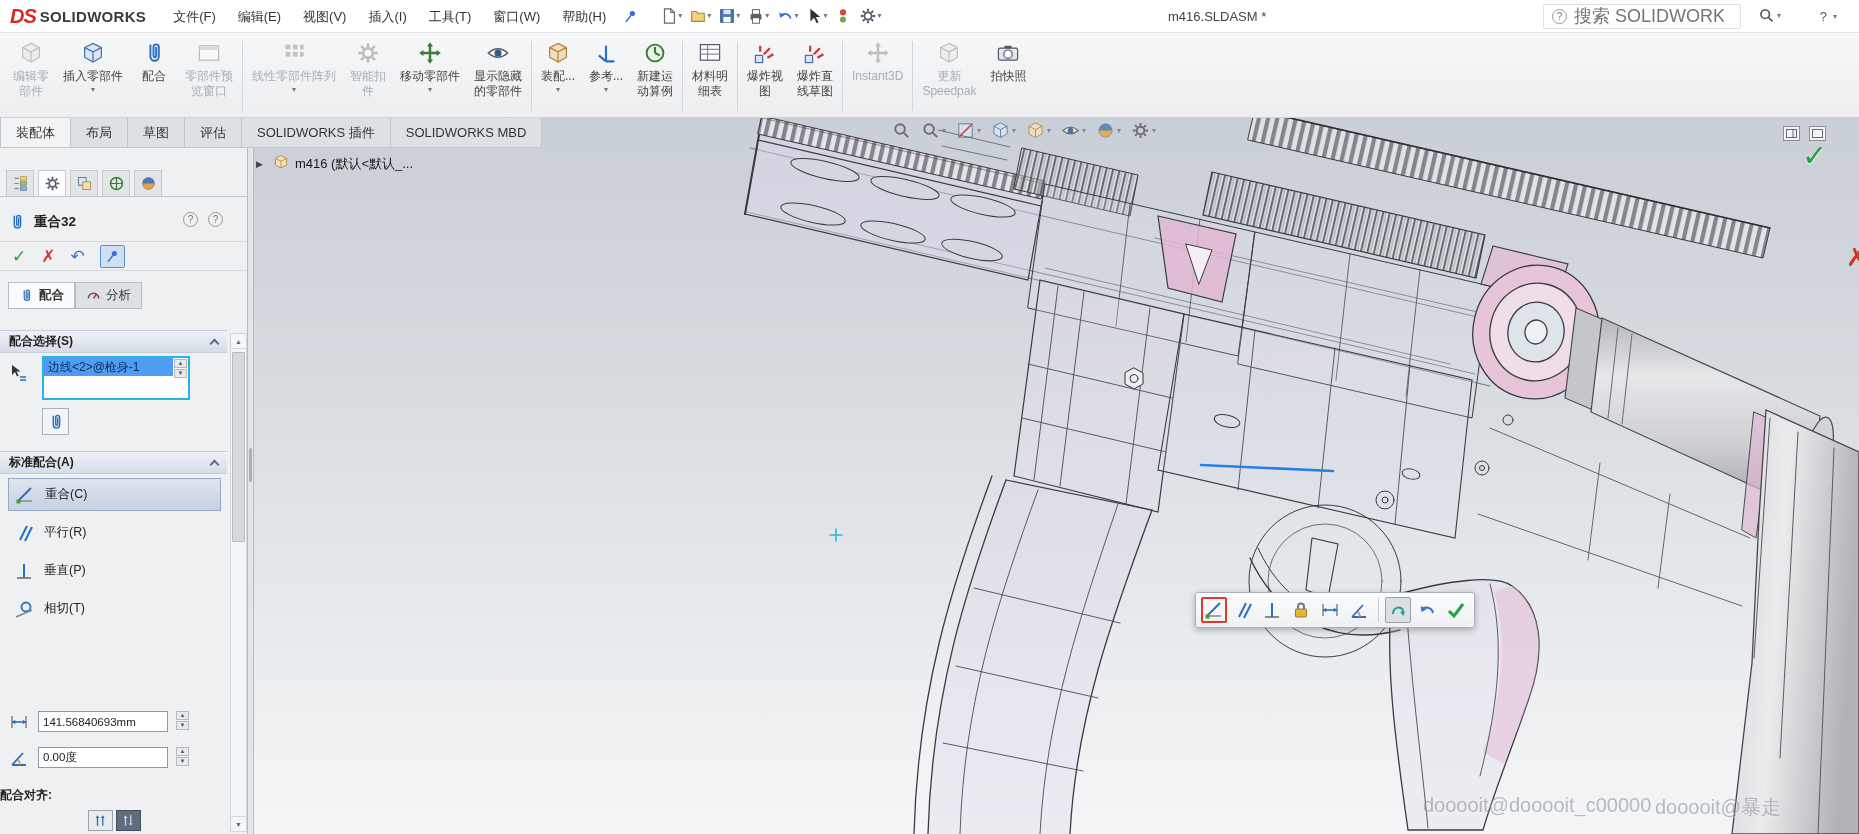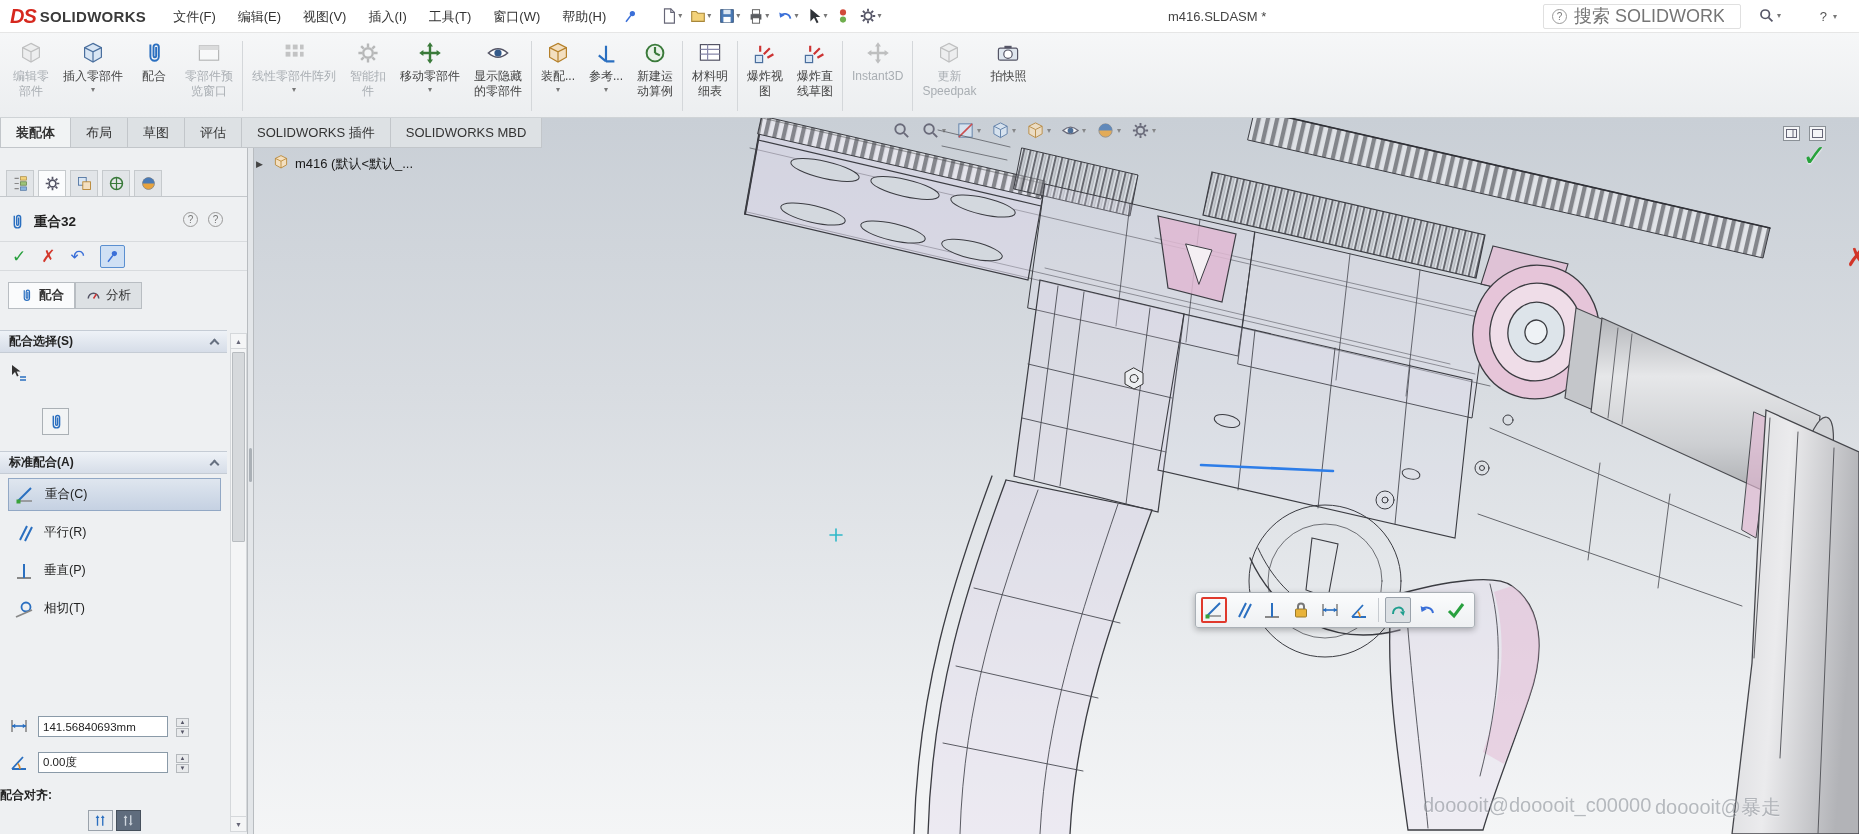--- a/index.html
+++ b/index.html
@@ -33,21 +33,21 @@
 .rb .rl{display:block;font-size:12px;line-height:15px;color:#444;white-space:nowrap;text-align:right}
 .rb .caret{margin-top:2px}
 .rb.disabled .rl{color:#a9aeb3}
 .rb.disabled .ric{opacity:.38;filter:grayscale(1)}
 .rsep{width:1px;height:70px;background:#d4d7da;margin:3px 2px 0}
 
 
 .tabstrip{position:absolute;top:118px;left:0;height:30px;display:flex;z-index:50}
 .ctab{padding:0 15px;line-height:29px;font-size:13px;color:#333;background:#dde1e4;border:1px solid #c2c6ca;border-top:none;border-left:none;white-space:nowrap}
 .ctab:first-child{border-left:1px solid #c2c6ca}
-.ctab.active{background:#f1f3f4;font-weight:bold}
+.ctab.active{background:#f1f3f4;font-weight:normal}
 
 
 .viewport{position:absolute;top:118px;left:0;right:0;bottom:0;background:linear-gradient(180deg,#c9cfd6 0%,#d8dce1 38%,#edeff1 82%,#f4f5f6 100%);overflow:hidden;z-index:10}
 .graphics{position:absolute;left:250px;top:0;width:1609px;height:716px;overflow:hidden}
 .model{position:absolute;left:0;top:0;width:1609px;height:716px;z-index:12}
 .headsup{position:absolute;left:642px;top:3px;display:flex;gap:10px;align-items:center;z-index:11;opacity:.82}
 .hicon{display:flex;align-items:center;gap:2px}
 .hicon svg{width:19px;height:19px}
 .breadcrumb{position:absolute;left:6px;top:36px;display:flex;align-items:center;gap:6px;z-index:13;font-size:13px;color:#1a1a1a}
 .bc-arrow{font-size:9px;color:#444;margin-right:4px}
@@ -102,21 +102,21 @@
 .sel-row{height:18px;background:#4f9df0;color:#0a2a5c;font-size:12px;line-height:18px;padding:0 4px;white-space:nowrap;overflow:hidden;margin-right:15px}
 .sel-spin{position:absolute;right:1px;top:1px;display:flex;flex-direction:column;gap:1px}
 .spin-b{width:13px;height:9px;background:#e8eaec;border:1px solid #b5b9bd;font-size:6px;line-height:6px;text-align:center;color:#556}
 .multi-btn{position:absolute;left:42px;top:260px;width:27px;height:27px;background:#f2f4f5;border:1px solid #aab0b5;display:flex;align-items:center;justify-content:center}
 .multi-btn svg{width:18px;height:18px}
 .mates{position:absolute;top:330px;left:0;width:227px}
 .mrow{display:flex;align-items:center;gap:9px;height:33px;padding:0 5px;margin:0 6px 5px 8px;font-size:12.5px;color:#222}
 .mrow .mic{width:22px;height:22px;flex:none;display:flex;align-items:center;justify-content:center}
 .mrow .mic svg{width:20px;height:20px}
 .mrow.selected{background:linear-gradient(#dfe6ef,#c5d1e2);border:1px solid #92a8c5}
-.num-row{position:absolute;left:8px;width:214px;height:26px;display:flex;align-items:flex-end;gap:8px}
+.num-row{position:absolute;left:8px;width:214px;height:26px;display:flex;align-items:flex-start;gap:8px}
 .nr1{top:563px}.nr2{top:599px}
 .num-row .mic{width:22px;height:22px;display:flex;align-items:center;justify-content:center}
 .num-row .mic svg{width:20px;height:20px}
 .num-input{width:130px;height:21px;background:#fff;border:1px solid #8a9aa8;font-size:11.5px;padding:0 4px;font-family:inherit;color:#222}
 .num-spin{display:flex;flex-direction:column;gap:1px}
 .align-label{position:absolute;left:0;top:639px;font-weight:bold;font-size:12px}
 .align-btns{position:absolute;left:88px;top:662px;display:flex;gap:3px}
 .abtn{width:25px;height:21px;border:1px solid #9aa2ab;background:#e8ebee;display:flex;align-items:center;justify-content:center}
 .abtn svg{width:15px;height:15px}
 .abtn.pressed{background:#5f6c7d;border-color:#46505c}
@@ -904,20 +904,27 @@
     </div>
 
     <div class="sect-header sh1">
       <span>配合选择(S)</span>
       <span class="chev"></span>
     </div>
 
     <span class="sel-icon"><svg>
           <use href="#sym-filter"></use>
         </svg></span>
+    <div class="sel-box">
+      <div class="sel-row">边线&lt;2&gt;@枪身-1</div>
+      <div class="sel-spin">
+        <span class="spin-b">▲</span>
+        <span class="spin-b">▼</span>
+      </div>
+    </div>
     <div class="multi-btn">
         <svg>
           <use href="#sym-clip"></use>
         </svg>
       </div>
 
     <div class="sect-header sh2">
       <span>标准配合(A)</span>
       <span class="chev"></span>
     </div>

